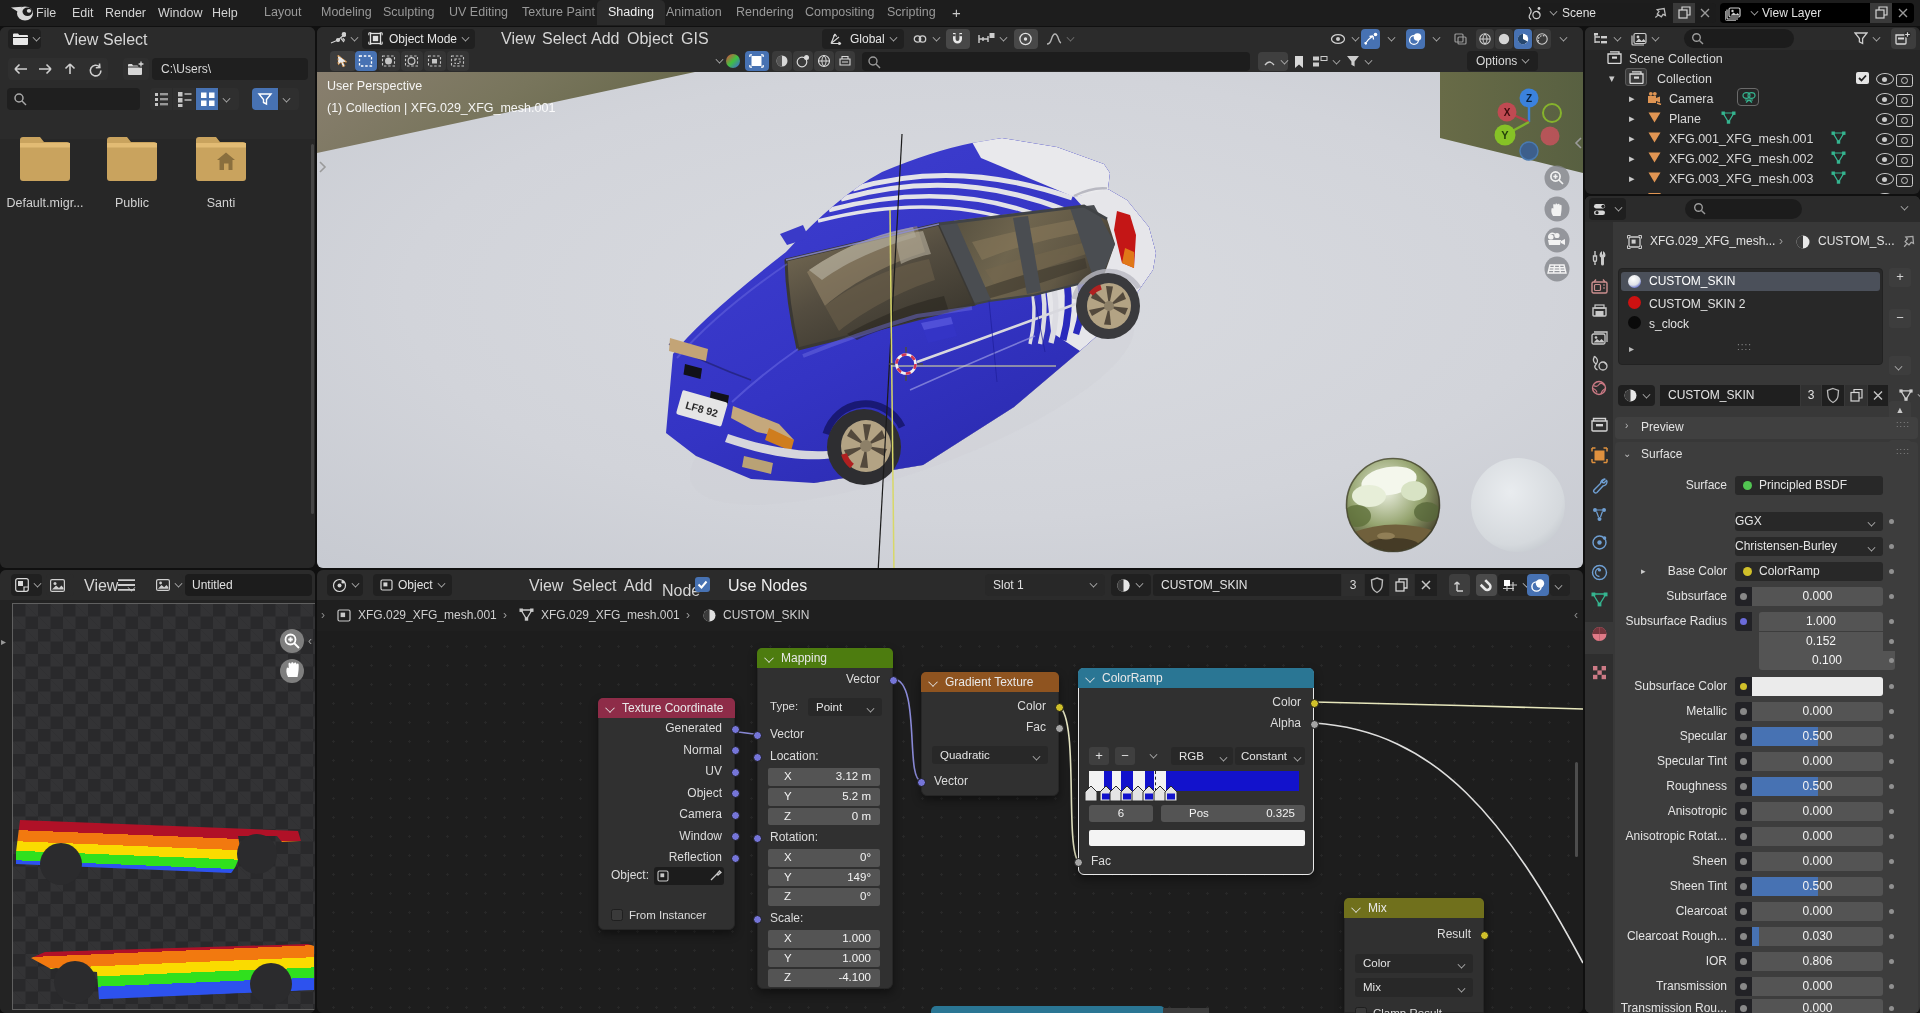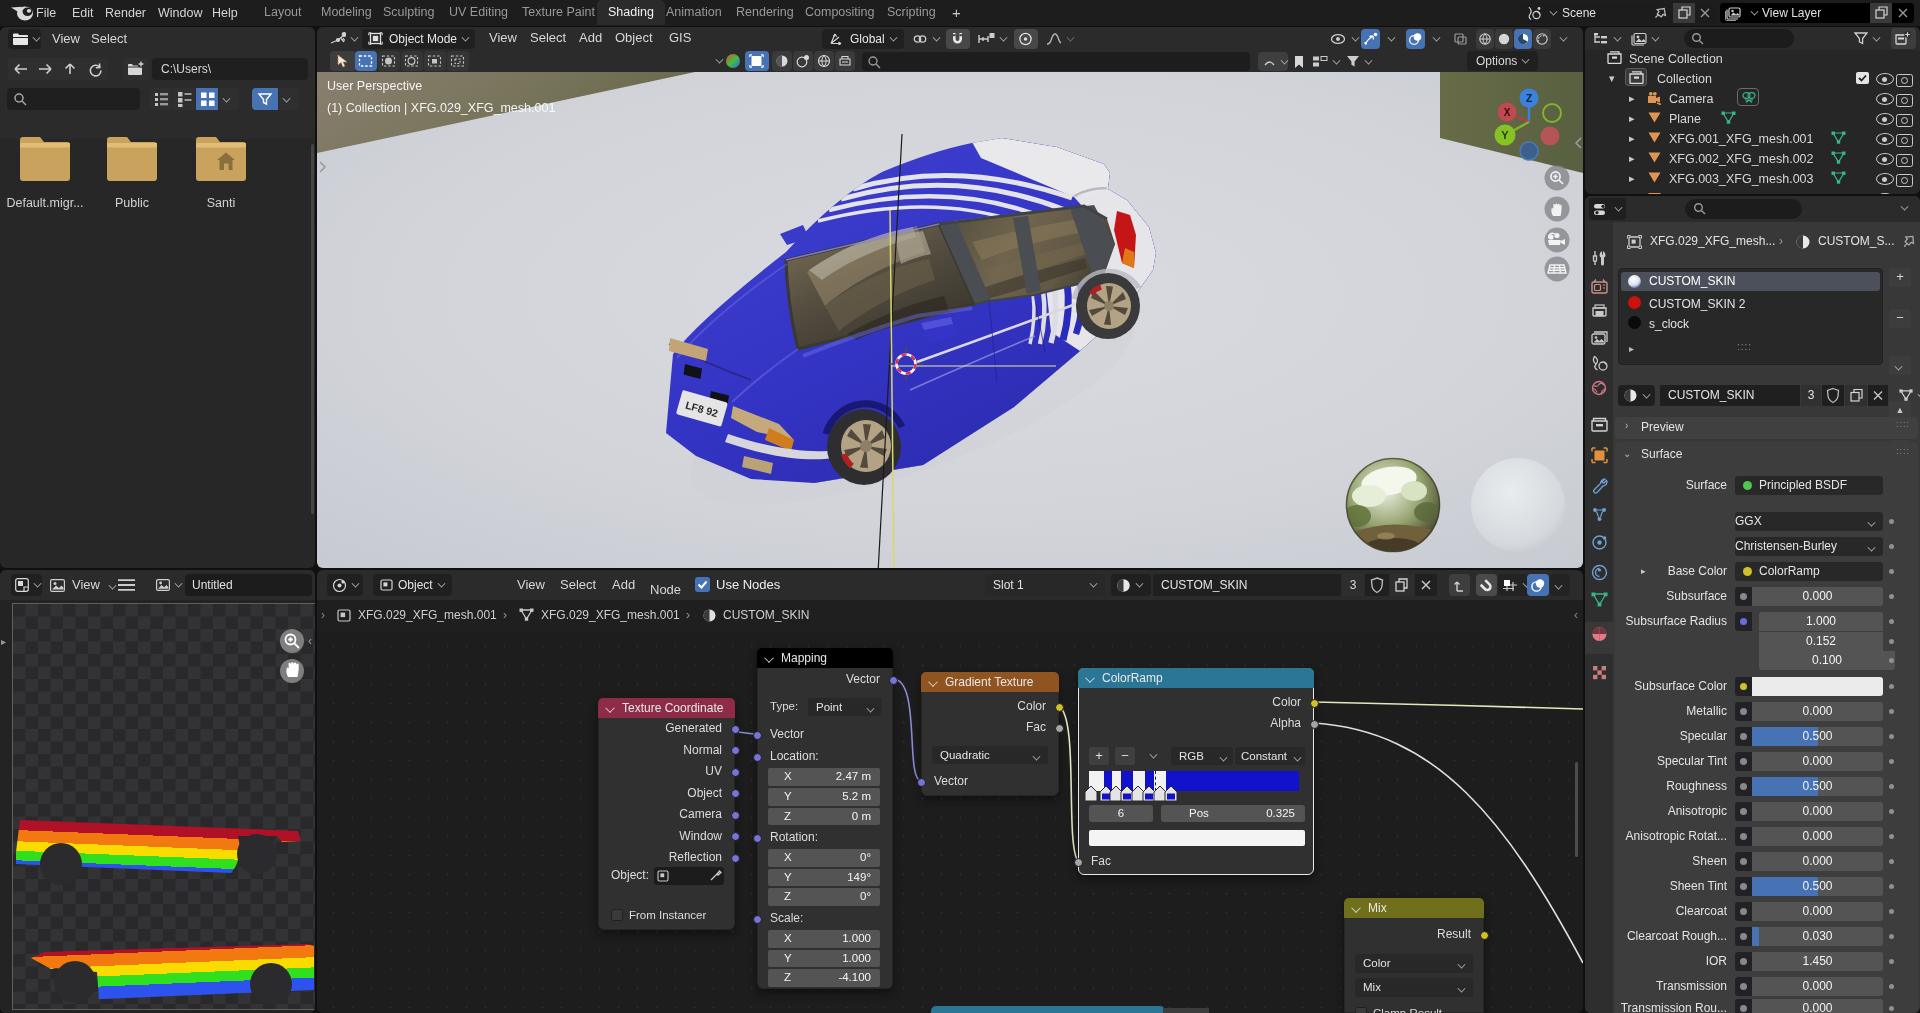--- a/index.html
+++ b/index.html
@@ -8,21 +8,21 @@
 .abs { position:absolute; }
 #root { position:absolute; width:1920px; height:1013px; background:#101010; }
 
 #topbar { left:0; top:0; width:1920px; height:26px; background:#1d1d1d; }
 .menu { color:#d4d4d4; font-size:12.5px; line-height:26px; }
 .tab { color:#999; font-size:12.5px; line-height:25px; padding:0 11px; display:inline-block; }
 .tab.active { background:#2b2b2b; color:#f0f0f0; border-radius:5px 5px 0 0; }
 
 .area { position:absolute; border-radius:6px; overflow:hidden; }
 .hdr { position:absolute; left:0; right:0; background:#2b2b2b; }
-.btxt { color:#d6d6d6; font-size:13px; }
+.btxt { color:#d6d6d6; font-size:16px;margin-left:12px; }
 .chip { background:#202020; border-radius:4px; color:#e2e2e2; font-size:12px;
   display:inline-flex; align-items:center; }
 .chev { display:inline-block; width:7px; height:7px; border-right:1.6px solid #b9b9b9;
   border-bottom:1.6px solid #b9b9b9; transform:rotate(45deg) scale(.8); margin-left:5px; margin-top:-3px;}
 
 .prow { position:absolute; left:0; width:307px; height:19px; }
 .plabel { position:absolute; right:193px; top:0; color:#e3e3e3; font-size:12px; line-height:19px; white-space:nowrap; }
 .sockbox { position:absolute; left:122px; top:0; width:17px; height:19px; background:#222226; border-radius:3px 0 0 3px; }
 .sockbox i { position:absolute; left:5px; top:6px; width:7px; height:7px; border-radius:50%; background:#888; display:block;}
 .slider { position:absolute; left:139px; top:0; width:131px; height:19px; background:#545454;
@@ -932,29 +932,29 @@
           <svg width="70" height="18" viewBox="0 0 70 18">
                 <rect x="4" y="4" width="10" height="10" rx="1.5" fill="none" stroke="#c9c9c9" stroke-width="1.1"></rect>
                 <rect x="6.4" y="6.4" width="3.8" height="3.8" fill="#c9c9c9"></rect>
                 <path d="M57,13 L63,7 M63,7 l2.5,-3 l1.5,1.5 l-3,2.5 Z" stroke="#c9c9c9" stroke-width="1.3" fill="none"></path>
               </svg></span>
       </div>
       <div class="nrow in" style="position:absolute;left:0;right:0;top:206px"><span style="display:inline-block;width:12px;height:12px;background:#3a3a3a;border:1px solid #1f1f1f;border-radius:2.5px;margin-right:6px;vertical-align:-2px"></span><span style="font-size:11.5px">From Instancer</span></div>
     </div>
 
     <div class="node" style="left:440px;top:17px;width:136px;height:341px">
-      <div class="nhead" style="background:#000000">Mapping</div>
+      <div class="nhead" style="background:#4d7c0f">Mapping</div>
       <div class="nrow out" style="position:absolute;left:0;right:0;top:20px">Vector<i class="sock r sv"></i></div>
       <span style="position:absolute;left:12px;top:51px;font-size:11.5px;color:#dcdcdc">Type:</span>
       <span style="position:absolute;left:50px;top:49px;right:10px;height:18px;background:#282828;border-radius:3px;color:#e4e4e4;font-size:11.5px;line-height:18px;padding-left:8px">Point<span class="chev" style="position:absolute;right:8px;top:7px;margin:0"></span></span>
       <div class="nrow in" style="position:absolute;left:0;right:0;top:75px">Vector<i class="sock l sv"></i></div>
       <div class="nrow in" style="position:absolute;left:0;right:0;top:97px">Location:<i class="sock l sv"></i></div>
       <div class="nfield" style="position:absolute;left:10px;right:12px;top:119px;margin:0">
             <span class="fx">X</span>
-            <span class="fv">2.47 m</span>
+            <span class="fv">3.12 m</span>
           </div>
       <div class="nfield" style="position:absolute;left:10px;right:12px;top:139px;margin:0">
             <span class="fx">Y</span>
             <span class="fv">5.2 m</span>
           </div>
       <div class="nfield" style="position:absolute;left:10px;right:12px;top:158.5px;margin:0">
             <span class="fx">Z</span>
             <span class="fv">0 m</span>
           </div>
       <div class="nrow in" style="position:absolute;left:0;right:0;top:178px">Rotation:<i class="sock l sv"></i></div>
@@ -1537,21 +1537,21 @@
               <i></i>
             </span>
             <span class="slider"><span class="fill" style="width:5%"></span><b>0.030</b></span>
             <i class="ddot"></i>
           </div>
       <div class="prow" style="top:730px">
             <span class="plabel">IOR</span>
         <span class="sockbox">
               <i></i>
             </span>
-            <span class="slider"><b>1.450</b></span>
+            <span class="slider"><b>0.806</b></span>
             <i class="ddot"></i>
           </div>
       <div class="prow" style="top:755px">
             <span class="plabel">Transmission</span>
         <span class="sockbox">
               <i></i>
             </span>
             <span class="slider"><b>0.000</b></span>
             <i class="ddot"></i>
           </div>

